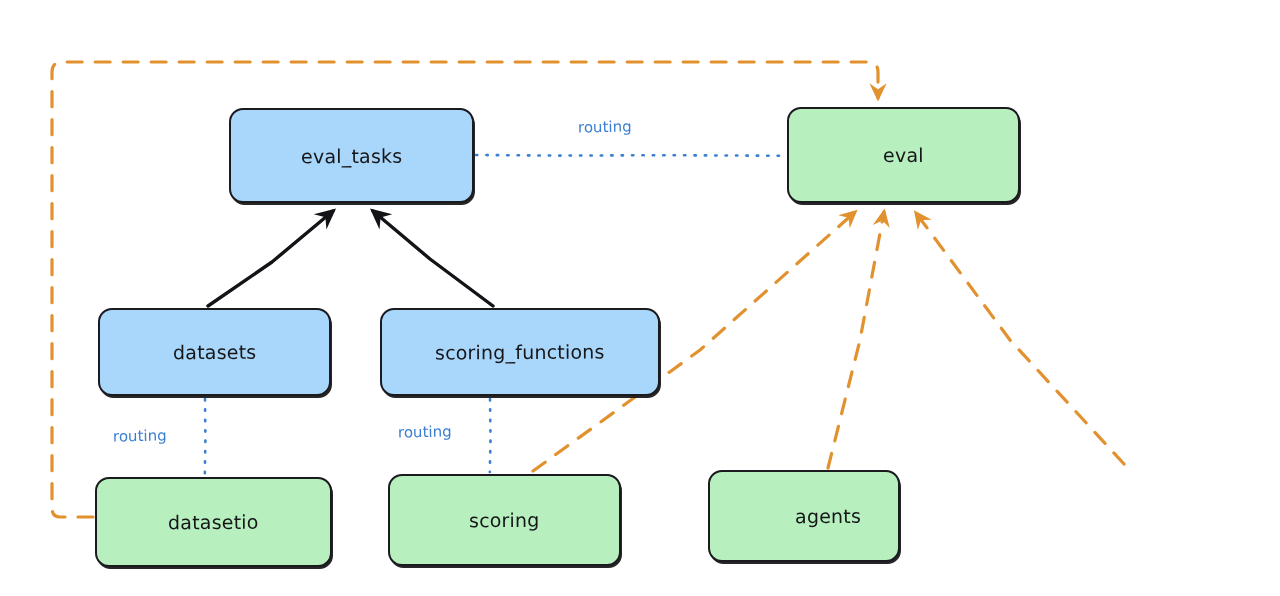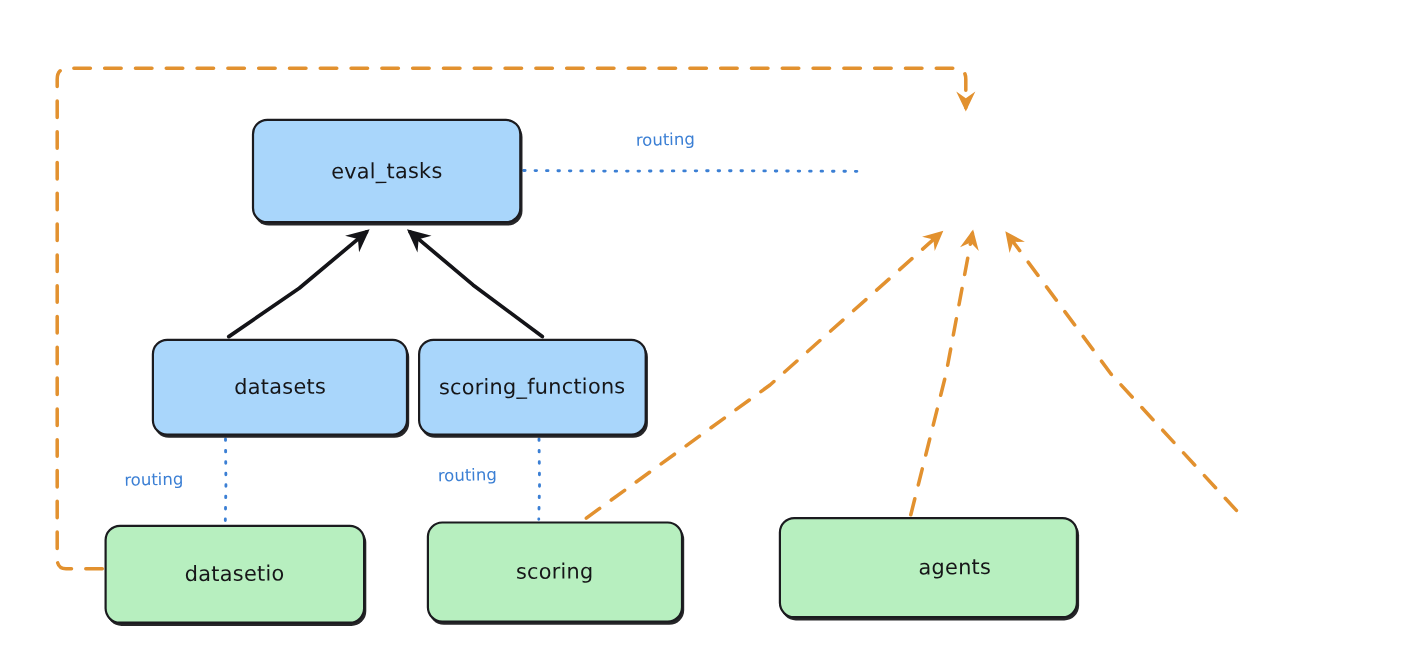--- a/index.html
+++ b/index.html
@@ -108,38 +108,41 @@
 
     <g>
       <path d="M 1124 464 L 1010 340 L 916 213" fill="none" stroke="#e2912f" stroke-width="3.2" stroke-linecap="round" stroke-linejoin="round" stroke-dasharray="15 13" marker-end="url(#arrow-orange)"></path>
     </g>
   </svg>
 
   <div class="node blue" style="left:229px; top:108px; width:245px; height:95px;align-items:center;">
     <span class="node-label">eval_tasks</span>
   </div>
 
+  <div class="node green" style="left:787px; top:107px; width:233px; height:96px;">
+    <span class="node-label">eval</span>
+  </div>
 
-  <div class="node blue" style="left:98px; top:308px; width:233px; height:88px;margin-left:40px;">
+  <div class="node blue" style="left:98px; top:308px; width:233px; height:88px;">
     <span class="node-label">datasets</span>
   </div>
 
-  <div class="node blue" style="left:380px; top:308px; width:208px; height:88px;">
+  <div class="node blue" style="left:380px; top:308px; width:280px; height:88px;">
     <span class="node-label">scoring_functions</span>
   </div>
 
   <div class="node green" style="left:388px; top:474px; width:233px; height:92px;">
     <span class="node-label">scoring</span>
   </div>
 
   <div class="node green" style="left:95px; top:477px; width:237px; height:90px;">
     <span class="node-label">datasetio</span>
   </div>
 
-  <div class="node green" style="left:708px; top:470px; width:272px; height:92px;padding-left:48px;">
+  <div class="node green" style="left:708px; top:470px; width:192px; height:92px;padding-left:48px;">
     <span class="node-label">agents</span>
   </div>
 
 
   <div class="edge-label" style="left:578px; top:118px;">routing</div>
 
   <div class="edge-label" style="left:113px; top:427px;">routing</div>
 
   <div class="edge-label" style="left:398px; top:423px;">routing</div>
 

